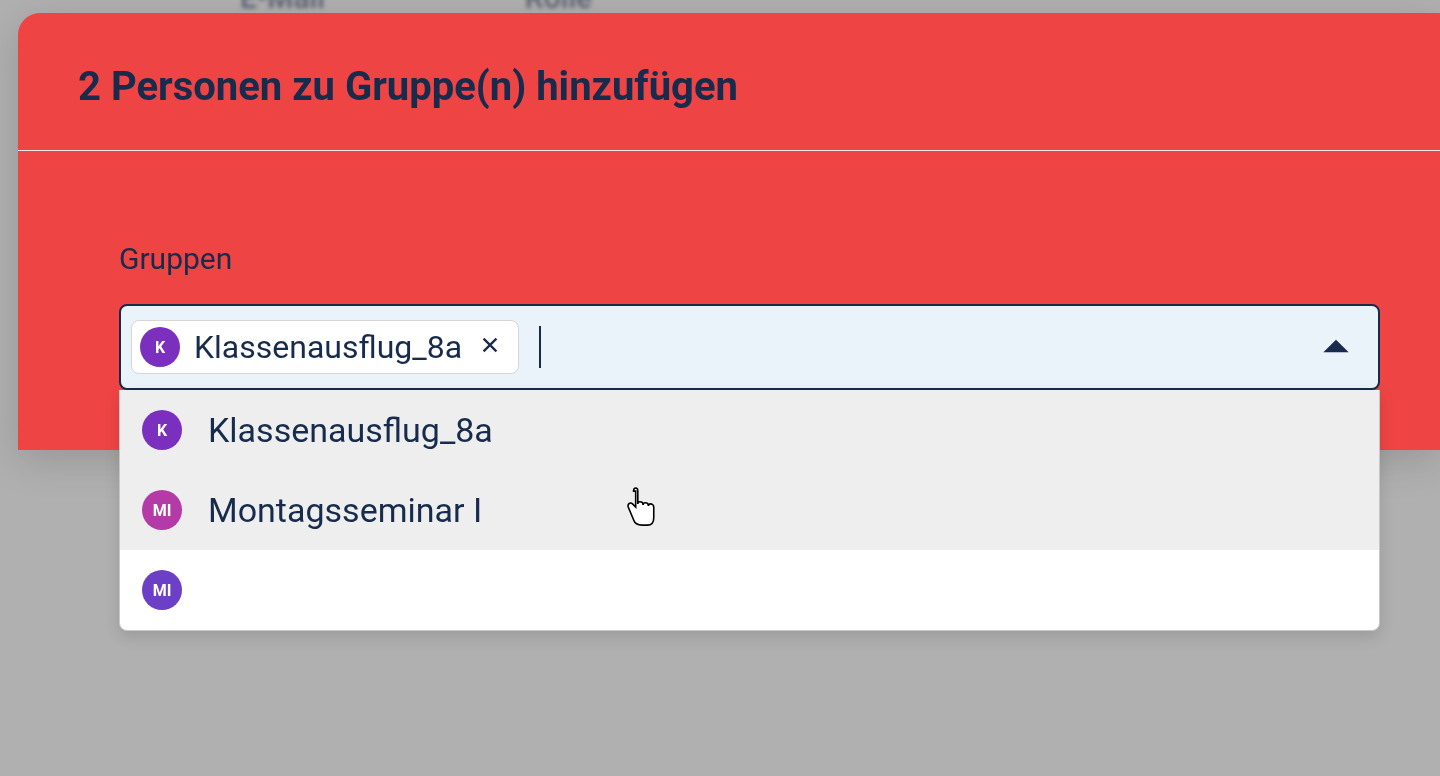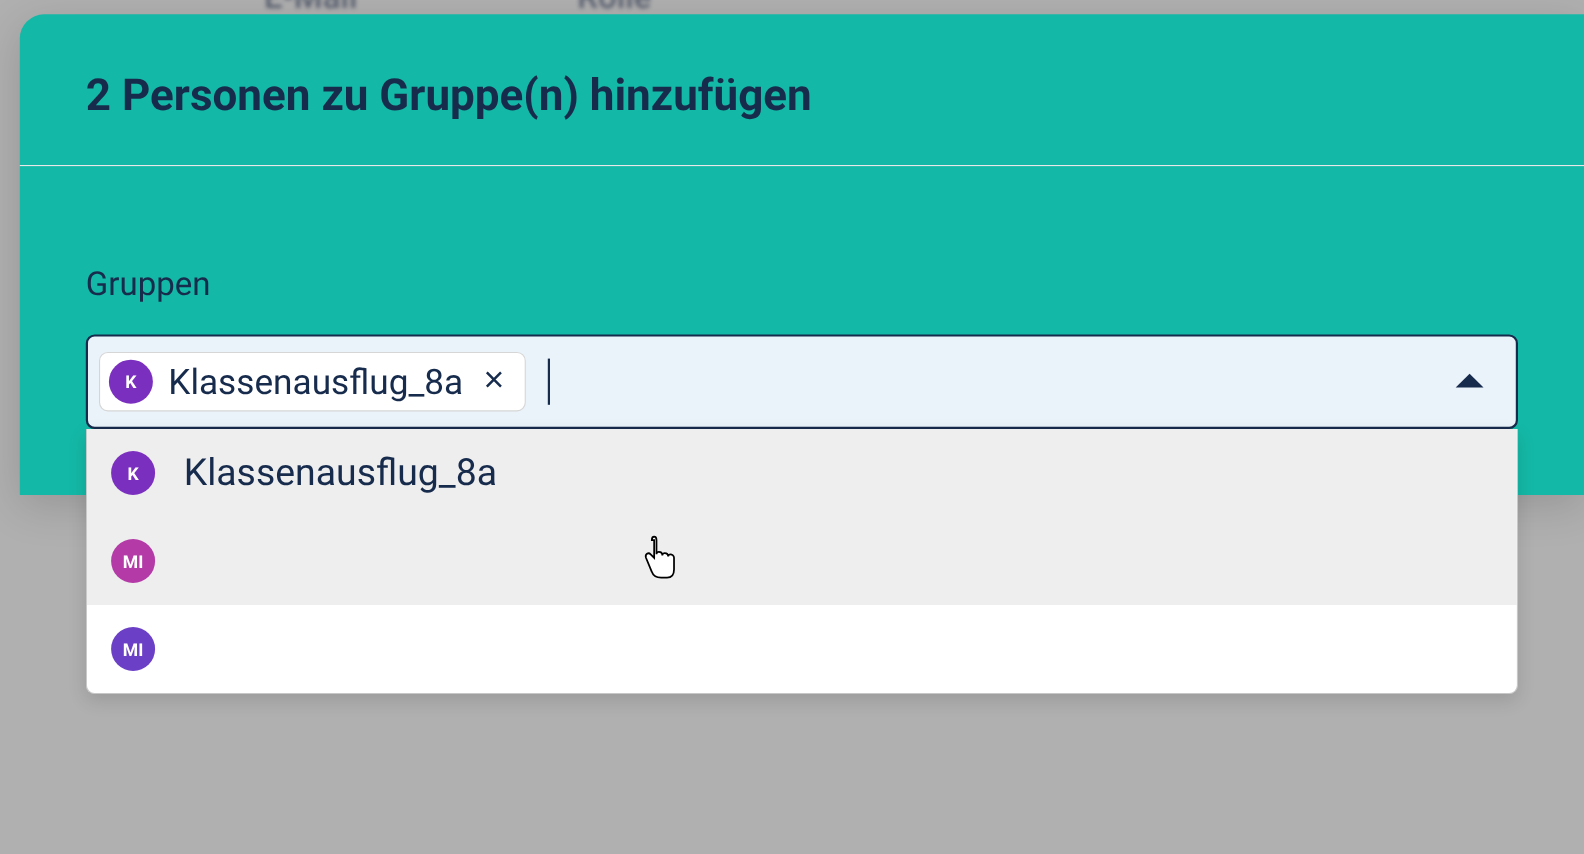--- a/index.html
+++ b/index.html
@@ -22,36 +22,37 @@
     font-weight: 500;
     opacity: 0.6;
     filter: blur(2px);
   }
 
   .modal {
     position: absolute;
     top: 13px;
     left: 18px;
     right: 0;
-    background: #14b8a6;
+    background: #ef4444;
     border-radius: 22px 0 0 0;
     box-shadow: 0 10px 40px rgba(0,0,0,0.15);
     padding-bottom: 60px;
   }
 
   .modal-title {
     padding: 50px 60px 40px 60px;
     font-size: 40px;
     font-weight: 700;
     color: #172b4d;
     border-bottom: 1px solid #e8e8e8;
   }
 
   .modal-body {
     padding: 90px 60px 0 60px;
+    margin-left: 41px;
   }
 
   .field-label {
     font-size: 30px;
     color: #172b4d;
     margin-bottom: 28px;
     font-weight: 400;
   }
 
   .combo {
@@ -209,20 +210,21 @@
       <div class="dropdown">
 
         <div class="option hl">
           <span class="avatar" style="background:#7b2fbf">K</span>
           <span>Klassenausflug_8a</span>
         </div>
 
 
         <div class="option hl">
           <span class="avatar" style="background:#b43aa7">MI</span>
+          <span>Montagsseminar I</span>
           <span class="pointer">
             <svg viewBox="0 0 32 40">
               <path d="M11 6 v15 l-3 -3 c-2 -2 -5 0 -4 3 l5 12 c1 3 3 5 8 5 h5 c4 0 6 -3 6 -7 v-10 c0 -2 -2 -3 -3 -3 c-1 0 -2 1 -2 2 c0 -2 -1 -3 -3 -3 c-1 0 -2 1 -2 2 c0 -2 -1 -3 -3 -3 c-1 0 -2 1 -2 2 v-12 c0 -2 -1 -3 -2 -3 s-2 1 -2 3 z" fill="#ffffff" stroke="#000000" stroke-width="1.5"></path>
             </svg>
           </span>
         </div>
 
         <div class="option">
           <span class="avatar" style="background:#6b3fc6">MI</span>
         </div>

